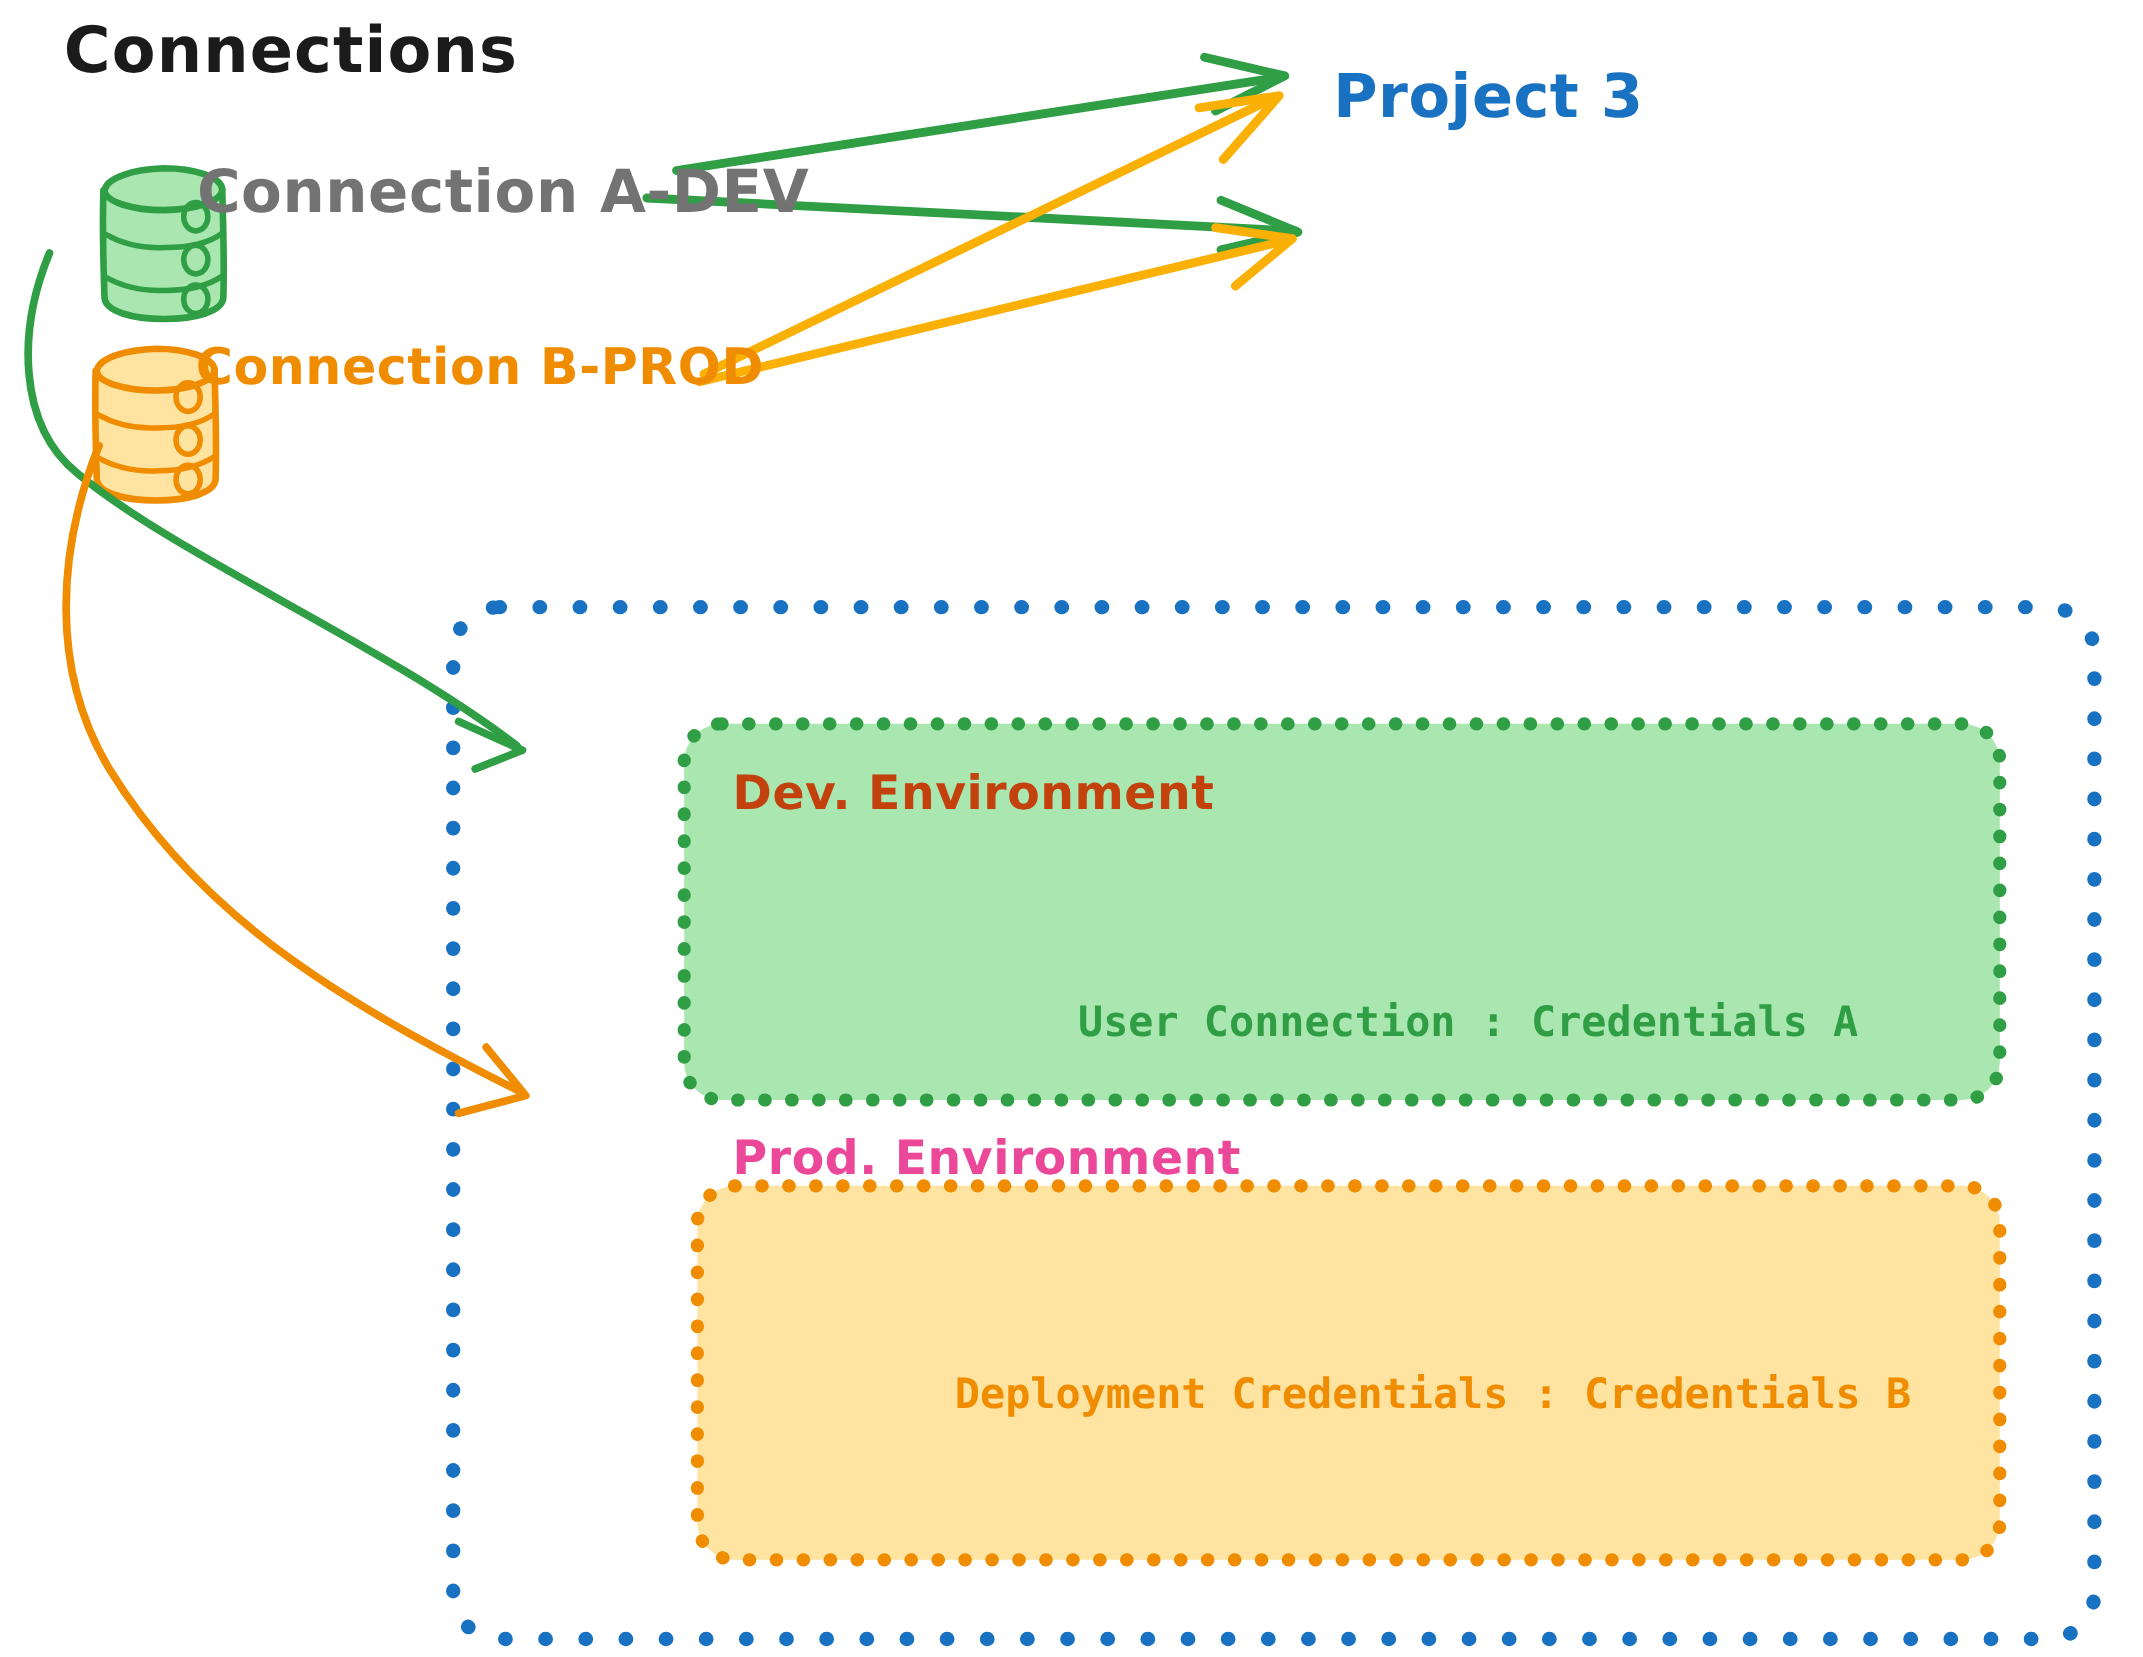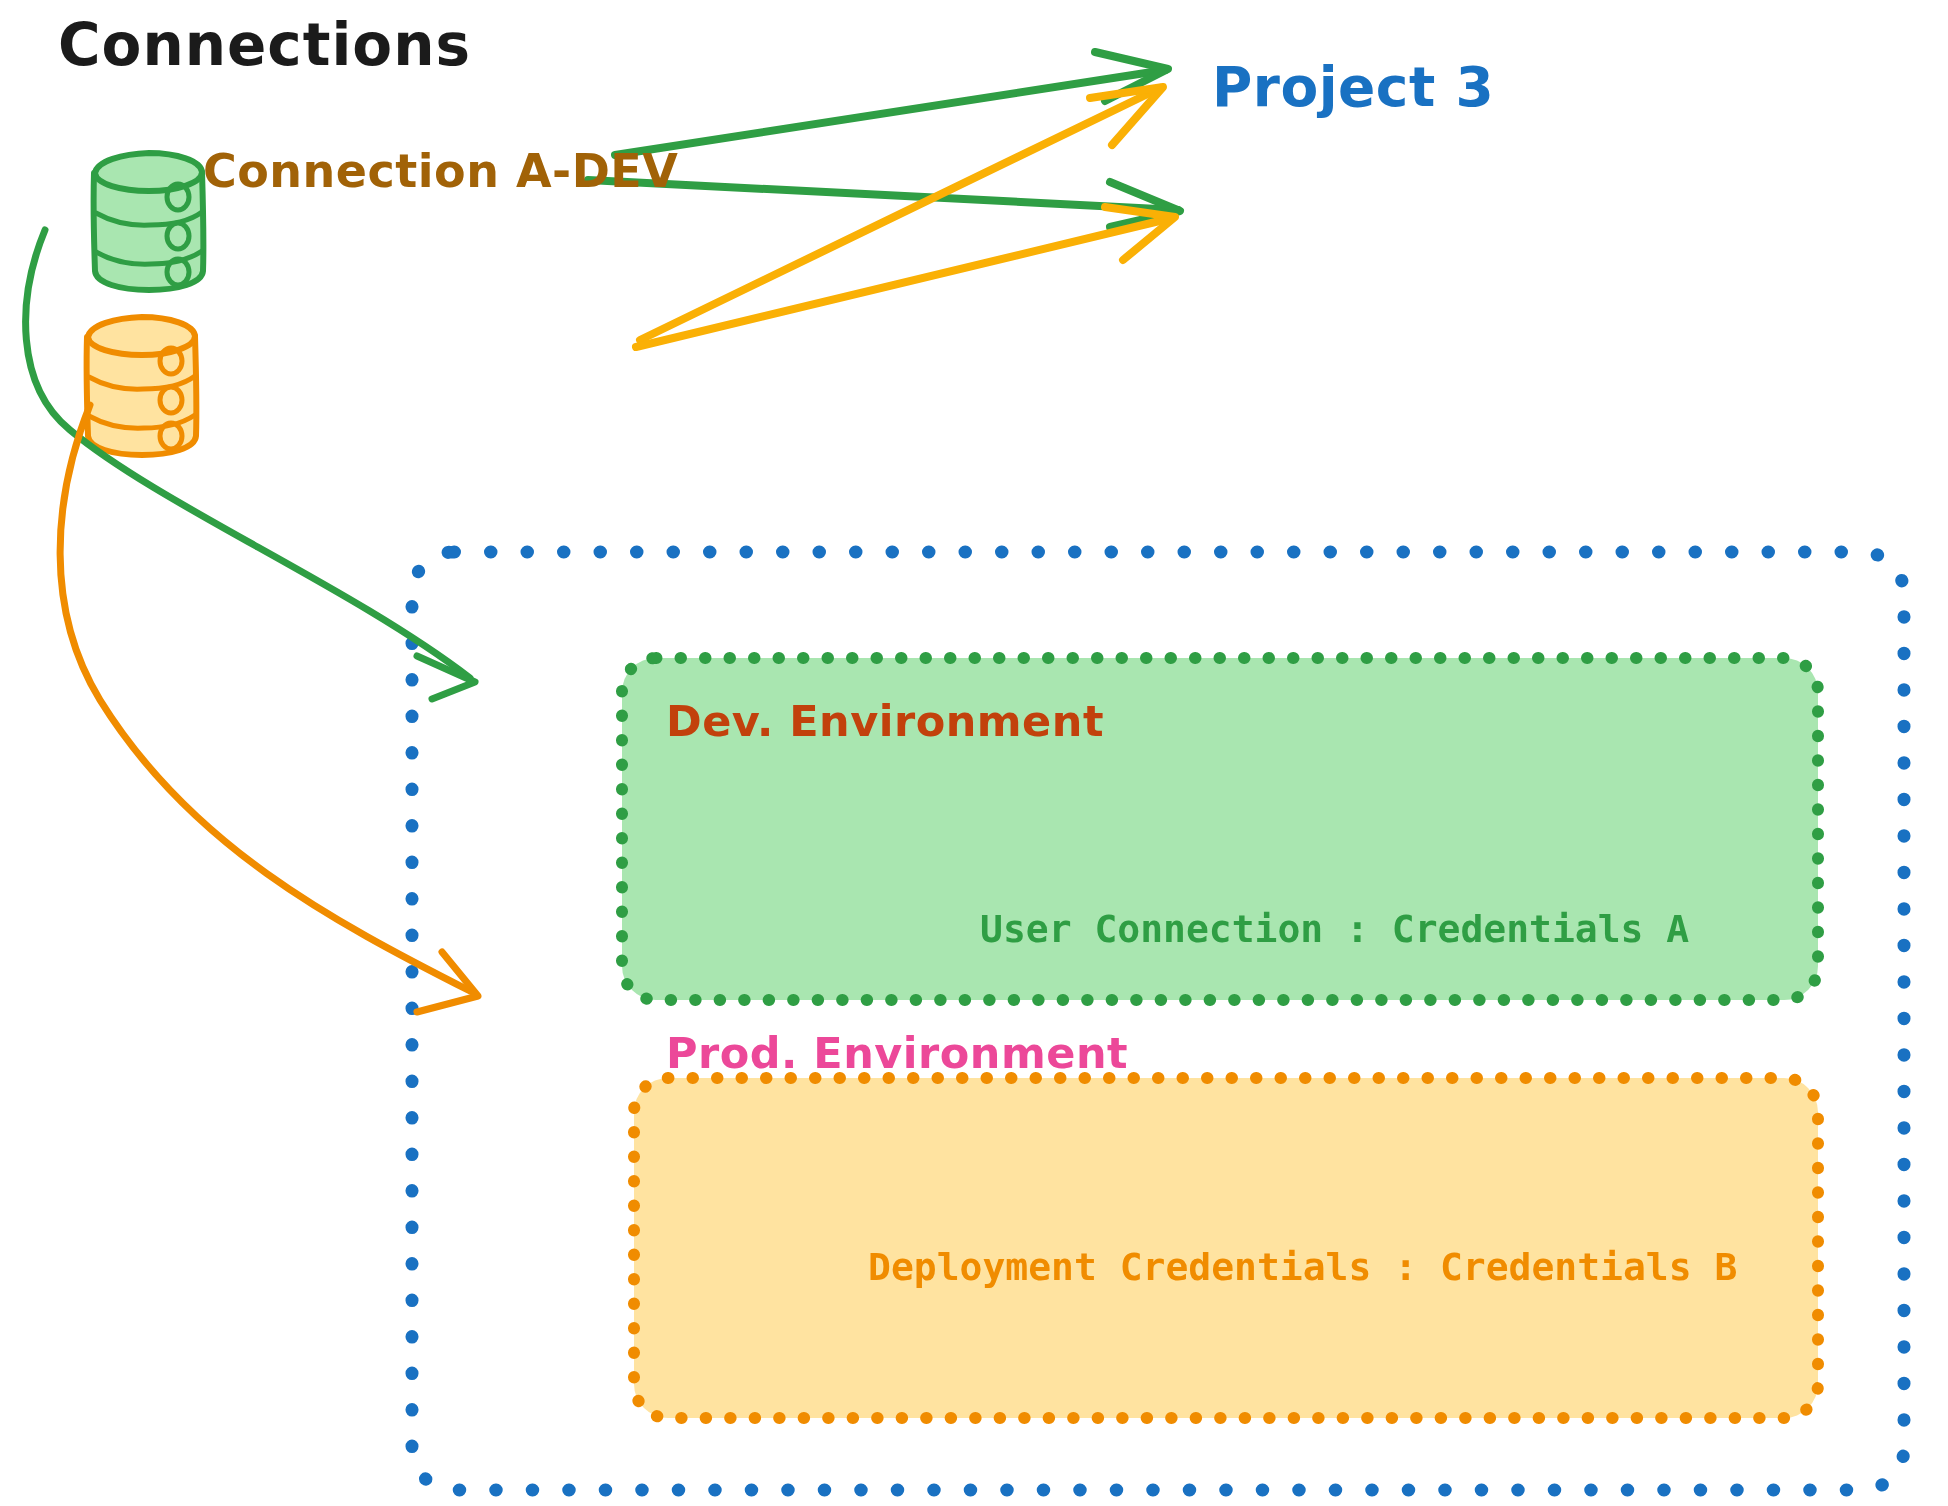--- a/index.html
+++ b/index.html
@@ -42,24 +42,24 @@
   }
   #title-connections {
     left: 58px;
     top: 16px;
     font-size: 58px;
     color: #1b1b1b;
     font-weight: 600;
     letter-spacing: 1px;
   }
   #label-conn-a {
-    left: 203px;
+    left: 179px;
     top: 148px;
-    font-size: 46px;
-    color: #a16207;
+    font-size: 54px;
+    color: #737373;
   }
   #label-conn-b {
     left: 178px;
     top: 310px;
     font-size: 46px;
     color: #f08c00;
   }
   #label-project-3 {
     left: 1212px;
     top: 28px;
@@ -186,20 +186,21 @@
       <path d="M90 405 C52 500 45 610 100 700 C190 845 330 920 472 992" fill="none" stroke="#f08c00" stroke-width="7" stroke-linecap="round"></path>
       <path d="M417 1012 L478 996 L442 952" fill="none" stroke="#f08c00" stroke-width="7" stroke-linecap="round" stroke-linejoin="round"></path>
     </g>
 
   </svg>
 
   <div class="lbl hand" id="title-connections">Connections</div>
 
   <div class="lbl hand" id="label-conn-a">Connection A-DEV</div>
 
+  <div class="lbl hand" id="label-conn-b">Connection B-PROD</div>
 
   <div class="lbl hand" id="label-project-3">Project 3</div>
 
 
 
   <div class="lbl hand" id="label-dev-env">Dev. Environment</div>
 
   <div class="lbl mono" id="label-dev-creds">User Connection : Credentials A</div>
 
   <div class="lbl hand" id="label-prod-env">Prod. Environment</div>

